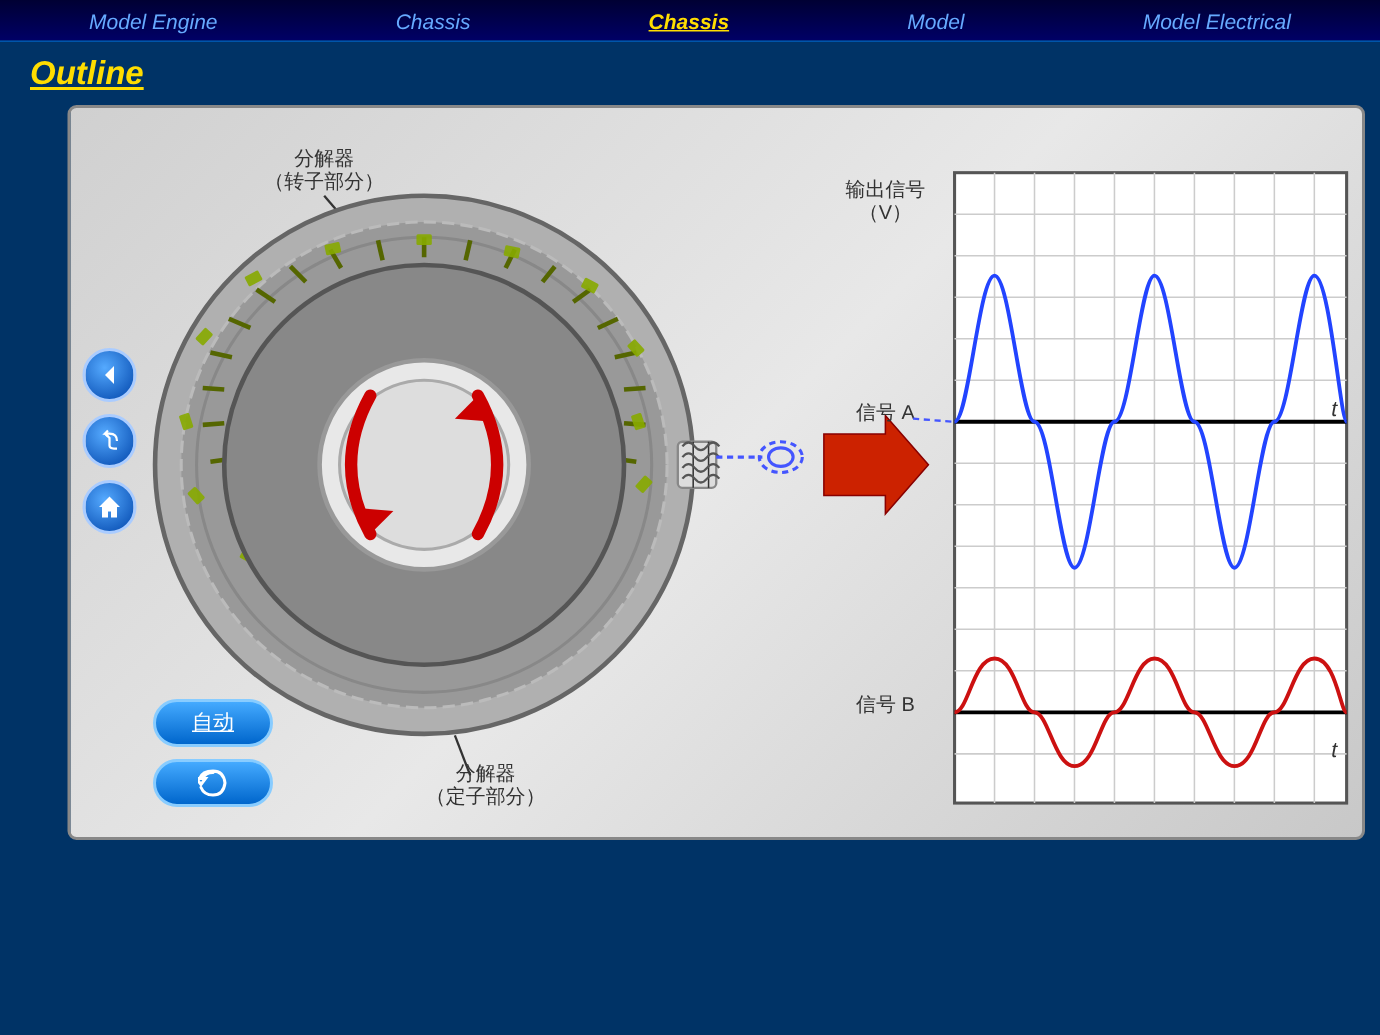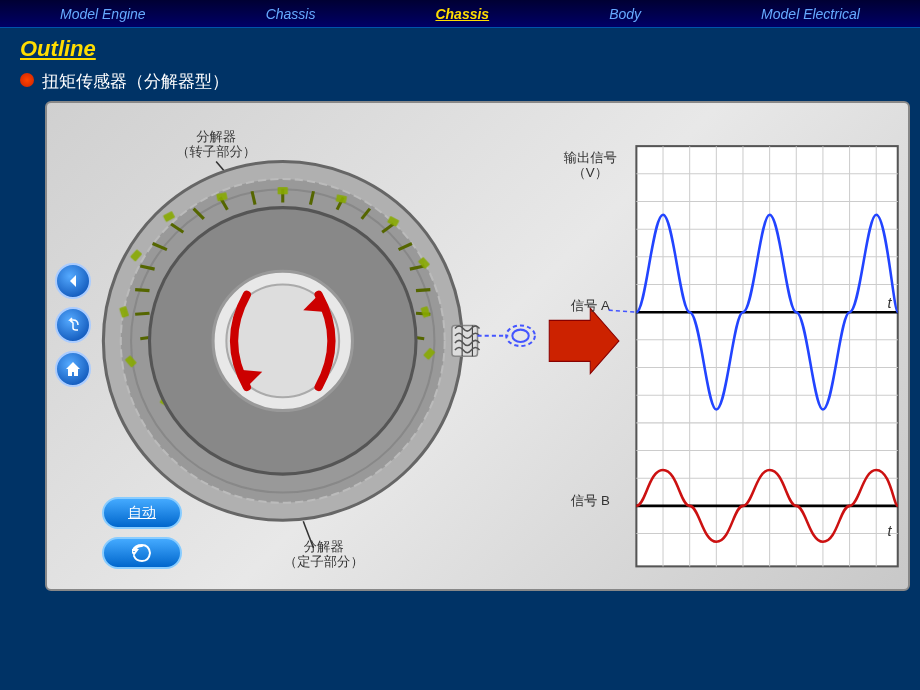--- a/index.html
+++ b/index.html
@@ -123,31 +123,27 @@
       left: 0;
     }
   </style>
 </head>
 <body>
 
 <div class="nav-bar">
   <span class="nav-item">Model Engine</span>
   <span class="nav-item">Chassis</span>
   <span class="nav-item active">Chassis</span>
-  <span class="nav-item">Body</span>
+  <span class="nav-item">Model</span>
   <span class="nav-item">Model Electrical</span>
 </div>
 
 <div class="page-title">Outline</div>
 
 <div class="bullet-section">
-  <div class="bullet-main">
-    <div class="bullet-dot"></div>
-    <span class="bullet-text">扭矩传感器（分解器型）</span>
-  </div>
 </div>
 
 <div class="diagram-container">
 
   <div style="position:absolute; left:8px; top:160px; display:flex; flex-direction:column; gap:8px; z-index:10;">
     <div class="nav-btn">
       <svg width="18" height="18" viewBox="0 0 18 18">
           <polygon points="12,3 6,9 12,15" fill="white"></polygon>
         </svg>
     </div>

